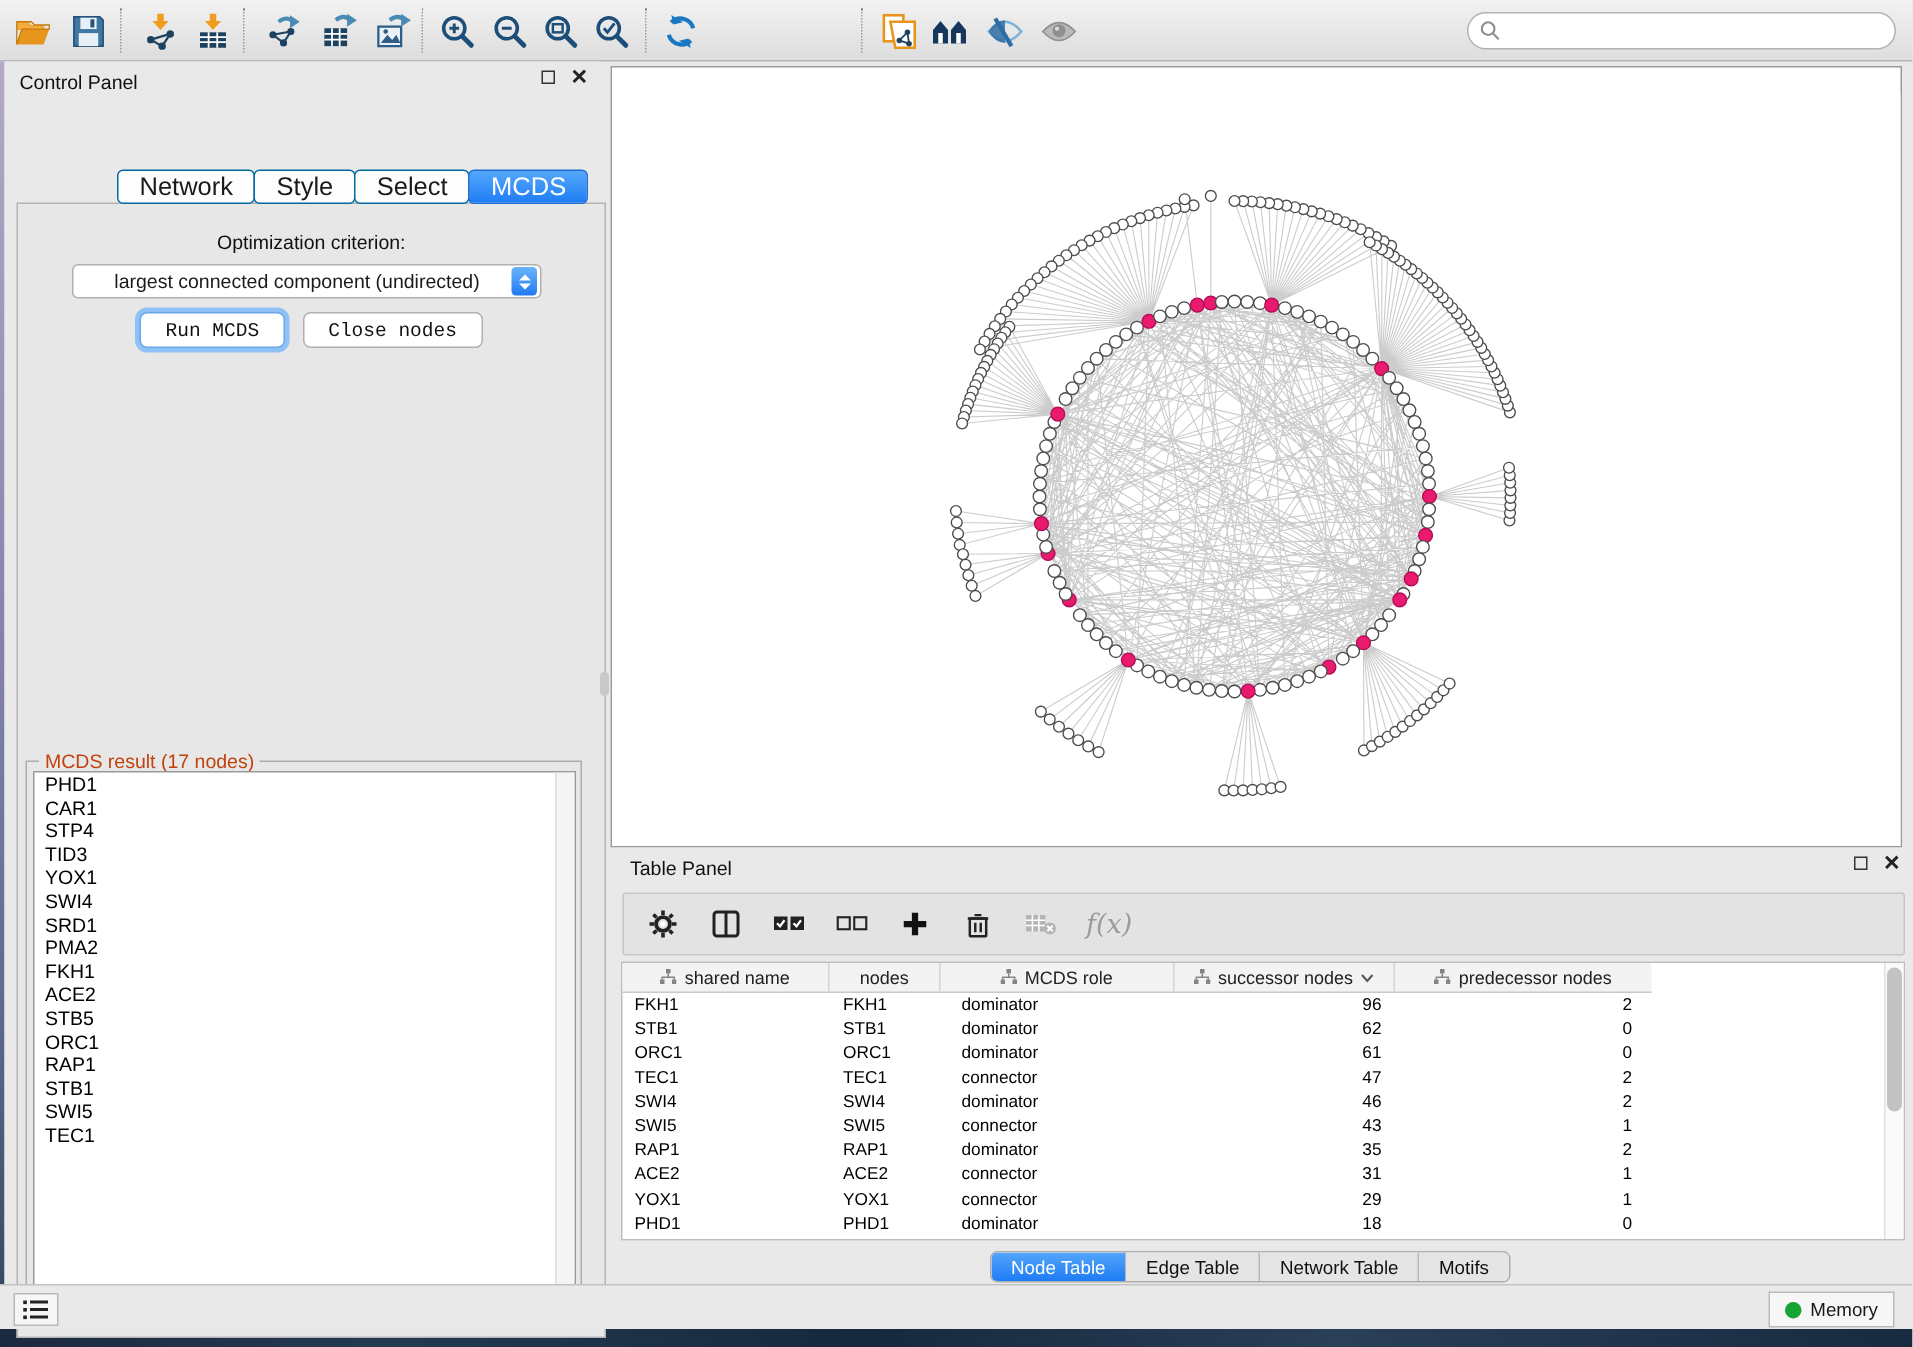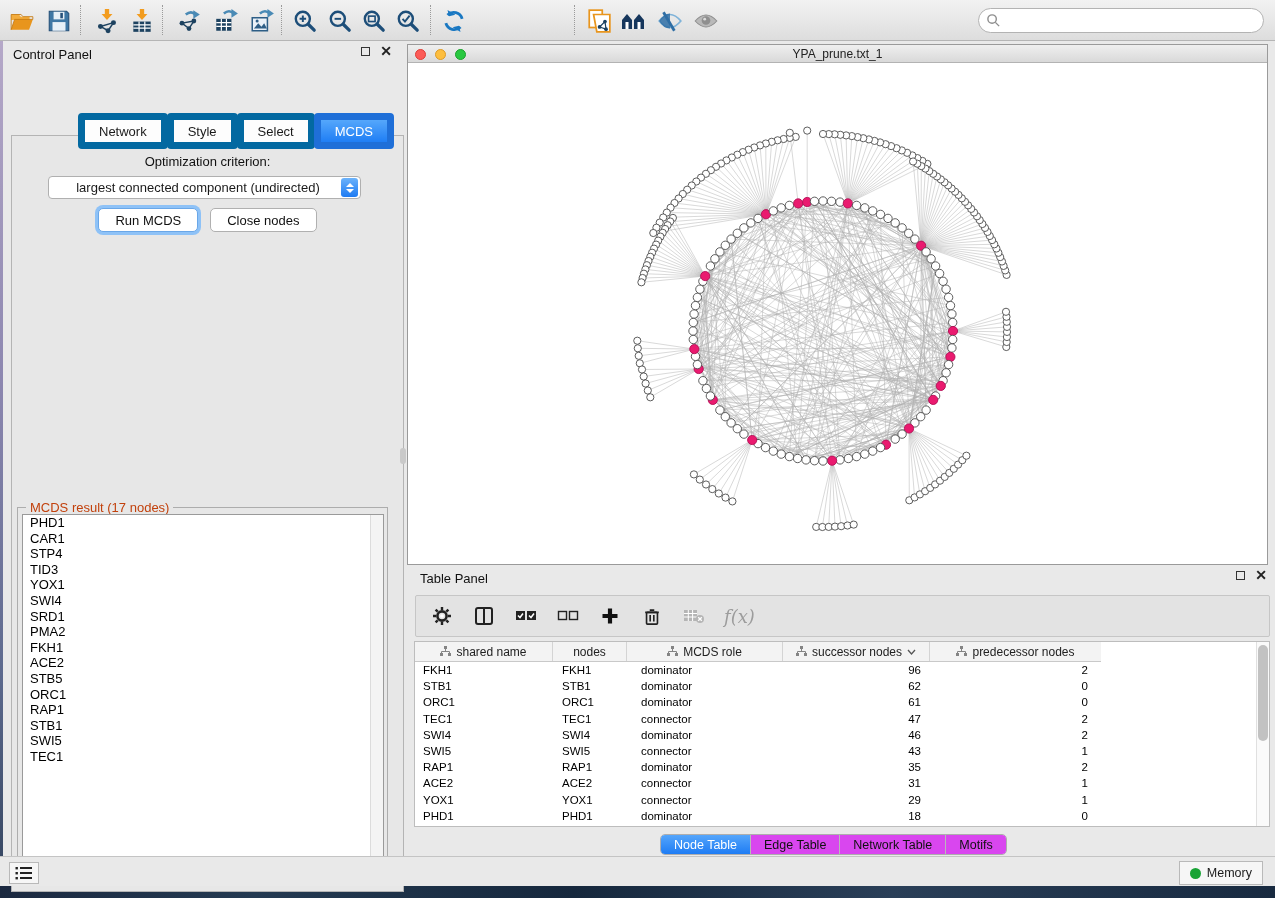--- a/index.html
+++ b/index.html
@@ -23,36 +23,36 @@
 
   
   .cpanel { position:absolute; left:3px; top:41px; width:397px; height:815px; background:#e9e9e9; }
   .panel-titlebar { position:relative; height:26px; display:flex; align-items:center; padding:0 10px; }
   .panel-title { font-size:13px; color:#111; }
   .win-btns { position:absolute; right:8px; top:6px; display:flex; gap:10px; align-items:center; }
   .float-btn { width:9px; height:9px; border:1.5px solid #333; display:inline-block; cursor:pointer; }
   .close-btn { font-size:14px; font-weight:bold; color:#222; line-height:9px; cursor:pointer; }
 
   .cp-tabs { position:absolute; left:76px; top:72px; display:flex; z-index:3; }
-  .cp-tab { height:36px; padding:0 14px; background:#fdfdfd; border:7px solid #0369a1; margin-left:-1px;
-    display:flex; align-items:center; font-size:13px; border-radius:4px; cursor:pointer; position:relative; }
+  .cp-tab { height:23px; padding:0 14px; background:#fdfdfd; border:1px solid #0369a1; margin-left:-1px;
+    display:flex; align-items:center; font-size:17px; border-radius:4px; cursor:pointer; position:relative; }
   .cp-tab.active { background:linear-gradient(#55a7fb,#1f7ef5); color:#fff; border-color:#1f6fd8; z-index:2; }
 
   .cp-content { position:absolute; left:8px; top:94px; width:393px; height:757px; background:#e7e7e7; border:1px solid #b4b4b4; }
   .opt-label { position:absolute; left:0; top:18px; width:100%; text-align:center; font-size:13px; color:#111; }
   .criterion-select { position:absolute; left:36px; top:40px; width:313px; height:23px; background:#fff;
     border:1px solid #b0b0b0; border-radius:4px; display:flex; align-items:center; cursor:pointer; }
   .criterion-select .val { flex:1; text-align:center; font-size:13px; padding-left:6px; white-space:nowrap; }
   .stepper { width:17px; height:19px; margin-right:2px; border-radius:3px; background:linear-gradient(#6cb3fb,#1e7bf3);
     display:flex; flex-direction:column; align-items:center; justify-content:center; gap:2px; }
   .stepper .up { width:0; height:0; border-left:4px solid transparent; border-right:4px solid transparent; border-bottom:4px solid #fff; }
   .stepper .down { width:0; height:0; border-left:4px solid transparent; border-right:4px solid transparent; border-top:4px solid #fff; }
   .btn-row { position:absolute; left:0; top:72px; width:100%; display:flex; justify-content:center; gap:12px; }
   .mac-btn { height:24px; padding:0 16px; background:#fff; border:1px solid #b0b0b0; border-radius:5px;
-    font-size:13px; font-family:Liberation Sans, sans-serif; cursor:pointer; color:#111; }
+    font-size:13px; font-family:Liberation Mono, monospace; cursor:pointer; color:#111; }
   .mac-btn.focused { box-shadow:0 0 0 3px #8ec2f7; border-color:#6aa7e8; }
 
   .result-box { position:absolute; left:5px; top:371px; width:371px; height:372px; border:1px solid #adadad; }
   .result-legend { position:absolute; left:8px; top:-8px; background:#e7e7e7; padding:0 4px; font-size:13px; color:#c2410c; }
   .result-list { position:absolute; left:4px; top:6px; width:362px; height:361px; background:#fff; border:1px solid #9a9a9a; overflow:hidden; }
   .mcds-item { font-size:13px; line-height:15.6px; padding-left:7px; color:#000; cursor:default; }
   .result-scroll { position:absolute; right:0; top:0; width:13px; height:100%; background:#f4f4f4; border-left:1px solid #dcdcdc; }
 
   
   .vsplit-grip { position:absolute; left:400px; top:448px; width:6px; height:16px; border-radius:3px; background:#c9c9c9; cursor:col-resize; }
@@ -91,21 +91,21 @@
   .td { font-size:11.5px; color:#000; overflow:hidden; white-space:nowrap; }
   .td:nth-child(1){ width:138px; padding-left:8px; }
   .td:nth-child(2){ width:74px; padding-left:9px; }
   .td:nth-child(3){ width:156px; padding-left:14px; }
   .td:nth-child(4){ width:147px; text-align:right; padding-right:9px; }
   .td:nth-child(5){ width:171px; text-align:right; padding-right:13px; }
   .tscroll-track { position:absolute; right:0; top:0; width:13px; height:100%; background:#fafafa; border-left:1px solid #e0e0e0; }
   .tscroll-thumb { position:absolute; right:1.5px; top:3px; width:10px; height:96px; background:#c2c2c2; border-radius:5px; cursor:pointer; }
 
   .bottom-tabs { position:absolute; left:253px; top:269px; display:flex; border:1px solid #adadad; border-radius:5px; overflow:hidden; background:#fff; height:21px; }
-  .btab { padding:0 13px; display:flex; align-items:center; font-size:12.5px; color:#111; border-right:1px solid #b9b9b9; cursor:pointer; background:#d946ef; }
+  .btab { padding:0 13px; display:flex; align-items:center; font-size:12.5px; color:#111; border-right:1px solid #b9b9b9; cursor:pointer; background:#e5e5e5; }
   .btab:last-child { border-right:none; }
   .btab.active { background:linear-gradient(#54a5fb,#1e7cf4); color:#fff; }
 
   
   .statusbar { position:absolute; left:0; top:856px; width:1275px; height:30px; background:#e9e9e9; border-top:1px solid #c4c4c4; }
   .list-btn { position:absolute; left:9px; top:5px; width:30px; height:22px; background:#f6f6f6; border:1px solid #b9b9b9; display:flex; align-items:center; justify-content:center; cursor:pointer; }
   .memory-btn { position:absolute; right:12px; top:4px; height:24px; padding:0 10px; background:#f6f6f6; border:1px solid #b9b9b9;
     display:flex; align-items:center; gap:6px; font-size:12.5px; cursor:pointer; }
   .mem-dot { width:11px; height:11px; border-radius:50%; background:#18a335; }
 </style>
@@ -305,28 +305,20 @@
           <div class="mcds-item">TEC1</div>
         </div>
     </div>
   </div>
 </div>
 
 <div class="vsplit-grip"></div>
 <div class="hsplit-grip"></div>
 
 <div class="netwin">
-  <div class="net-titlebar">
-    <span class="tlights">
-      <span class="tl red"></span>
-      <span class="tl yellow"></span>
-      <span class="tl green"></span>
-    </span>
-    <span class="net-title">YPA_prune.txt_1</span>
-  </div>
   <div class="net-canvas">
     <svg width="859" height="501" viewBox="0 0 859 501">
         <path d="M439.8 140.4L513.1 182.7M439.8 140.4L531.6 210.5M439.8 140.4L390.2 140.4M439.8 140.4L290.7 306.0M439.8 140.4L398.0 396.9M439.8 140.4L494.1 371.1M439.8 140.4L448.6 393.6M439.8 140.4L544.7 259.5M439.8 140.4L373.2 391.1M439.8 140.4L286.3 286.1M439.8 140.4L545.0 268.0M439.8 140.4L518.1 188.9M439.8 140.4L285.3 259.5M439.8 140.4L406.5 397.7M439.8 140.4L535.1 218.3M439.8 140.4L512.7 353.7M439.8 140.4L540.6 301.6M439.8 140.4L389.6 395.5M439.8 140.4L540.6 301.6M439.8 140.4L390.2 140.4M513.1 182.7L544.7 259.5M513.1 182.7L323.1 176.1M513.1 182.7L535.1 317.7M513.1 182.7L544.7 276.5M513.1 182.7L543.9 285.0M513.1 182.7L542.4 293.9M513.1 182.7L381.4 393.6M513.1 182.7L285.3 259.5M513.1 182.7L472.5 151.4M513.1 182.7L342.8 159.9M513.1 182.7L373.2 391.1M513.1 182.7L329.3 365.7M513.1 182.7L298.4 325.5M513.1 182.7L381.4 142.4M513.1 182.7L329.3 365.7M513.1 182.7L350.0 155.4M513.1 182.7L297.2 213.1M513.1 182.7L439.8 140.4M513.1 182.7L540.6 301.6M513.1 182.7L518.1 347.1M513.1 182.7L478.0 381.7M513.1 182.7L423.5 138.3M513.1 182.7L540.6 234.4M513.1 182.7L285.3 259.5M513.1 182.7L512.7 353.7M513.1 182.7L478.0 381.7M513.1 182.7L448.6 393.6M513.1 182.7L365.3 147.9M513.1 182.7L290.7 306.0M513.1 182.7L294.9 317.7M513.1 182.7L532.8 322.9M513.1 182.7L518.1 347.1M513.1 182.7L544.7 276.5M513.1 182.7L545.0 268.0M545.0 268.0L342.8 159.9M545.0 268.0L535.1 317.7M545.0 268.0L535.1 218.3M545.0 268.0L323.1 359.9M545.0 268.0L527.6 333.0M545.0 268.0L448.6 142.4M545.0 268.0L298.4 325.5M545.0 268.0L350.0 155.4M545.0 268.0L381.4 393.6M545.0 268.0L297.2 213.1M542.4 293.9L311.9 347.1M542.4 293.9L350.0 155.4M542.4 293.9L500.7 170.3M542.4 293.9L398.0 396.9M542.4 293.9L311.9 347.1M542.4 293.9L329.3 170.3M542.4 293.9L381.4 142.4M542.4 293.9L302.4 203.0M542.4 293.9L344.2 377.0M542.4 293.9L381.4 142.4M532.8 322.9L381.4 142.4M532.8 322.9L381.4 393.6M532.8 322.9L294.9 218.3M532.8 322.9L415.0 138.0M532.8 322.9L406.5 397.7M532.8 322.9L456.8 391.1M532.8 322.9L287.5 293.4M532.8 322.9L381.4 393.6M532.8 322.9L285.0 268.0M532.8 322.9L390.2 140.4M532.8 322.9L373.2 391.1M532.8 322.9L297.2 213.1M532.8 322.9L472.5 384.6M532.8 322.9L317.3 353.7M532.8 322.9L286.3 286.1M532.8 322.9L381.4 393.6M532.8 322.9L472.5 384.6M532.8 322.9L543.9 251.0M532.8 322.9L415.0 138.0M532.8 322.9L432.0 139.1M532.8 322.9L365.3 147.9M532.8 322.9L302.4 203.0M532.8 322.9L323.1 359.9M532.8 322.9L423.5 138.3M525.2 336.9L329.3 365.7M525.2 336.9L344.2 377.0M525.2 336.9L289.4 301.6M525.2 336.9L406.5 138.3M525.2 336.9L543.9 285.0M525.2 336.9L399.2 139.0M525.2 336.9L311.9 347.1M525.2 336.9L291.9 226.2M525.2 336.9L329.3 365.7M525.2 336.9L297.2 213.1M525.2 336.9L513.1 182.7M525.2 336.9L406.5 138.3M525.2 336.9L415.0 398.0M525.2 336.9L365.3 388.1M525.2 336.9L523.1 195.8M525.2 336.9L398.0 396.9M525.2 336.9L540.6 234.4M525.2 336.9L294.9 218.3M525.2 336.9L311.9 188.9M525.2 336.9L286.3 286.1M525.2 336.9L304.8 336.9M525.2 336.9L406.5 138.3M525.2 336.9L335.9 371.1M525.2 336.9L286.3 286.1M525.2 336.9L373.2 144.9M525.2 336.9L432.0 396.9M525.2 336.9L543.9 251.0M525.2 336.9L350.0 380.6M525.2 336.9L289.4 234.4M525.2 336.9L306.9 195.8M501.0 365.5L535.1 218.3M501.0 365.5L373.2 391.1M501.0 365.5L440.4 395.5M501.0 365.5L398.0 396.9M501.0 365.5L531.6 210.5M501.0 365.5L545.0 268.0M501.0 365.5L365.3 388.1M501.0 365.5L440.4 395.5M501.0 365.5L527.6 203.0M501.0 365.5L415.0 138.0M501.0 365.5L527.6 203.0M501.0 365.5L432.0 139.1M501.0 365.5L494.1 164.9M501.0 365.5L323.1 176.1M501.0 365.5L399.2 139.0M501.0 365.5L456.8 144.9M501.0 365.5L527.6 203.0M501.0 365.5L398.0 396.9M501.0 365.5L424.1 397.7M501.0 365.5L286.3 286.1M501.0 365.5L424.1 397.7M501.0 365.5L432.0 396.9M501.0 365.5L287.5 242.6M501.0 365.5L289.4 301.6M501.0 365.5L289.4 234.4M501.0 365.5L398.0 396.9M478.0 381.7L289.4 234.4M478.0 381.7L389.6 395.5M478.0 381.7L365.3 388.1M478.0 381.7L540.6 301.6M478.0 381.7L398.0 396.9M478.0 381.7L286.1 251.0M478.0 381.7L472.5 151.4M478.0 381.7L545.0 268.0M478.0 381.7L297.2 213.1M478.0 381.7L297.2 213.1M424.1 397.7L286.1 251.0M424.1 397.7L472.5 384.6M424.1 397.7L518.1 347.1M424.1 397.7L350.0 155.4M424.1 397.7L545.0 268.0M424.1 397.7L518.1 347.1M424.1 397.7L344.2 377.0M424.1 397.7L297.2 213.1M344.2 377.0L494.1 371.1M344.2 377.0L390.2 140.4M344.2 377.0L302.4 333.0M344.2 377.0L472.5 384.6M344.2 377.0L527.6 333.0M344.2 377.0L389.6 395.5M344.2 377.0L540.6 301.6M344.2 377.0L323.1 176.1M304.8 336.9L365.3 388.1M304.8 336.9L399.2 139.0M304.8 336.9L302.4 203.0M304.8 336.9L424.1 397.7M304.8 336.9L472.5 384.6M304.8 336.9L294.9 218.3M304.8 336.9L358.0 151.2M304.8 336.9L381.4 393.6M304.8 336.9L287.5 242.6M304.8 336.9L523.1 195.8M304.8 336.9L294.9 218.3M304.8 336.9L501.0 365.5M304.8 336.9L286.3 286.1M304.8 336.9L311.9 188.9M304.8 336.9L506.9 359.9M304.8 336.9L540.6 301.6M304.8 336.9L480.0 155.4M304.8 336.9L291.9 226.2M304.8 336.9L286.3 286.1M304.8 336.9L381.4 142.4M290.7 306.0L535.1 317.7M290.7 306.0L545.0 268.0M290.7 306.0L464.7 147.9M290.7 306.0L306.9 195.8M290.7 306.0L350.0 155.4M290.7 306.0L287.5 242.6M290.7 306.0L297.2 213.1M290.7 306.0L381.4 142.4M290.7 306.0L542.5 242.6M290.7 306.0L390.2 140.4M290.7 306.0L542.4 293.9M290.7 306.0L389.6 395.5M290.7 306.0L501.0 365.5M290.7 306.0L302.4 203.0M290.7 306.0L323.1 176.1M290.7 306.0L329.3 365.7M286.3 286.1L306.9 195.8M286.3 286.1L329.3 365.7M286.3 286.1L344.2 377.0M286.3 286.1L543.9 285.0M286.3 286.1L297.2 213.1M286.3 286.1L432.0 396.9M286.3 286.1L513.1 182.7M286.3 286.1L306.9 195.8M286.3 286.1L448.6 393.6M286.3 286.1L373.2 391.1M286.3 286.1L381.4 393.6M286.3 286.1L329.3 170.3M286.3 286.1L373.2 144.9M286.3 286.1L518.1 188.9M297.2 213.1L487.2 159.9M297.2 213.1L542.4 293.9M297.2 213.1L398.0 396.9M297.2 213.1L501.0 365.5M297.2 213.1L342.8 159.9M297.2 213.1L399.2 139.0M297.2 213.1L398.0 396.9M297.2 213.1L342.8 159.9M297.2 213.1L543.9 285.0M297.2 213.1L424.1 397.7M297.2 213.1L350.0 155.4M297.2 213.1L302.4 333.0M297.2 213.1L350.0 155.4M297.2 213.1L527.6 333.0M297.2 213.1L342.8 159.9M297.2 213.1L390.2 140.4M297.2 213.1L381.4 142.4M297.2 213.1L415.0 138.0M358.0 151.2L527.6 203.0M358.0 151.2L285.0 268.0M358.0 151.2L494.1 164.9M358.0 151.2L472.5 151.4M358.0 151.2L439.8 140.4M358.0 151.2L543.9 285.0M358.0 151.2L350.0 380.6M358.0 151.2L544.7 276.5M358.0 151.2L289.4 234.4M358.0 151.2L287.5 293.4M358.0 151.2L456.8 144.9M358.0 151.2L464.7 388.1M390.2 140.4L494.1 164.9M390.2 140.4L472.5 151.4M390.2 140.4L480.0 155.4M390.2 140.4L506.9 359.9M390.2 140.4L287.5 242.6M390.2 140.4L294.9 317.7M390.2 140.4L543.9 285.0M390.2 140.4L424.1 397.7M390.2 140.4L494.1 164.9M390.2 140.4L432.0 396.9M399.2 139.0L472.5 384.6M399.2 139.0L381.4 393.6M399.2 139.0L527.6 203.0M399.2 139.0L286.1 251.0M399.2 139.0L538.1 309.8M399.2 139.0L294.9 317.7M399.2 139.0L297.2 213.1M399.2 139.0L523.1 195.8M531.6 210.5L289.4 301.6M329.3 170.3L542.4 293.9M302.4 203.0L317.3 353.7M535.1 317.7L487.2 159.9M494.1 164.9L399.2 139.0M294.9 317.7L545.0 268.0M406.5 397.7L464.7 147.9M406.5 397.7L323.1 359.9M286.1 251.0L523.1 195.8M285.3 276.5L527.6 203.0M543.9 251.0L487.2 376.1M323.1 176.1L432.0 139.1M439.8 140.4L518.1 188.9M350.0 155.4L432.0 396.9M357.5 384.6L290.7 306.0M527.6 203.0L406.5 397.7M472.5 151.4L344.2 377.0M287.5 293.4L306.9 195.8M464.7 147.9L365.3 388.1M512.7 353.7L456.8 144.9M350.0 155.4L543.9 285.0M518.1 188.9L542.4 293.9M525.2 336.9L289.4 234.4M297.2 213.1L472.5 151.4M286.1 251.0L342.8 159.9M317.3 182.3L317.3 353.7M290.7 306.0L335.9 164.9M538.1 309.8L335.9 371.1M304.8 336.9L532.8 322.9M544.7 259.5L424.1 397.7M344.2 377.0L323.1 176.1M478.0 381.7L289.4 301.6M544.7 259.5L286.3 286.1M406.5 397.7L311.9 347.1M501.0 365.5L294.9 218.3M500.7 170.3L373.2 391.1M389.6 395.5L304.8 336.9M323.1 359.9L472.5 151.4M478.0 381.7L365.3 147.9M289.4 301.6L406.5 397.7M294.9 317.7L535.1 317.7M390.2 140.4L543.9 285.0M285.3 259.5L464.7 388.1M542.5 242.6L424.1 397.7M542.5 242.6L311.9 188.9M406.5 138.3L389.6 395.5M365.3 147.9L523.1 195.8M432.0 396.9L527.6 203.0M448.6 142.4L290.7 306.0M285.3 259.5L540.6 234.4M415.0 138.0L432.0 396.9M304.8 336.9L538.1 309.8M389.6 395.5L365.3 147.9M540.6 301.6L381.4 393.6M294.9 317.7L540.6 301.6M387.7 73.9L358.0 151.2M381.7 74.9L358.0 151.2M375.6 76.0L358.0 151.2M369.6 77.3L358.0 151.2M363.7 78.8L358.0 151.2M357.8 80.5L358.0 151.2M352.0 82.4L358.0 151.2M346.2 84.5L358.0 151.2M340.5 86.7L358.0 151.2M334.8 89.1L358.0 151.2M329.3 91.7L358.0 151.2M323.8 94.5L358.0 151.2M318.4 97.4L358.0 151.2M313.1 100.5L358.0 151.2M308.0 103.8L358.0 151.2M302.9 107.2L358.0 151.2M297.9 110.8L358.0 151.2M293.0 114.6L358.0 151.2M288.3 118.5L358.0 151.2M283.7 122.5L358.0 151.2M279.2 126.7L358.0 151.2M274.8 131.0L358.0 151.2M270.6 135.5L358.0 151.2M266.5 140.0L358.0 151.2M262.6 144.7L358.0 151.2M258.8 149.6L358.0 151.2M255.2 154.5L358.0 151.2M251.7 159.6L358.0 151.2M248.4 164.7L358.0 151.2M245.3 170.0L358.0 151.2M399.2 67.6L399.2 139.0M381.8 69.8L390.2 140.4M519.4 100.9L439.8 140.4M514.4 97.9L439.8 140.4M509.4 95.1L439.8 140.4M504.3 92.4L439.8 140.4M499.1 89.8L439.8 140.4M493.8 87.4L439.8 140.4M488.5 85.2L439.8 140.4M483.1 83.1L439.8 140.4M477.6 81.2L439.8 140.4M472.1 79.4L439.8 140.4M466.5 77.9L439.8 140.4M460.9 76.4L439.8 140.4M455.3 75.2L439.8 140.4M449.6 74.1L439.8 140.4M443.8 73.1L439.8 140.4M438.1 72.4L439.8 140.4M432.3 71.8L439.8 140.4M426.6 71.3L439.8 140.4M420.8 71.1L439.8 140.4M415.0 71.0L439.8 140.4M598.6 211.9L513.1 182.7M597.2 207.4L513.1 182.7M595.6 202.9L513.1 182.7M594.0 198.5L513.1 182.7M592.2 194.1L513.1 182.7M590.4 189.8L513.1 182.7M588.4 185.5L513.1 182.7M586.3 181.3L513.1 182.7M584.1 177.1L513.1 182.7M581.8 173.0L513.1 182.7M579.5 168.9L513.1 182.7M577.0 164.9L513.1 182.7M574.4 161.0L513.1 182.7M571.7 157.1L513.1 182.7M569.0 153.3L513.1 182.7M566.1 149.5L513.1 182.7M563.2 145.9L513.1 182.7M560.1 142.3L513.1 182.7M557.0 138.8L513.1 182.7M553.8 135.3L513.1 182.7M550.5 131.9L513.1 182.7M547.1 128.7L513.1 182.7M543.6 125.5L513.1 182.7M540.1 122.3L513.1 182.7M536.5 119.3L513.1 182.7M532.8 116.4L513.1 182.7M529.0 113.5L513.1 182.7M525.2 110.8L513.1 182.7M521.3 108.1L513.1 182.7M517.4 105.6L513.1 182.7M513.3 103.1L513.1 182.7M509.3 100.7L513.1 182.7M505.1 98.5L513.1 182.7M598.3 284.0L545.0 268.0M598.7 279.0L545.0 268.0M598.9 274.0L545.0 268.0M599.0 268.9L545.0 268.0M599.0 263.9L545.0 268.0M598.8 258.8L545.0 268.0M598.5 253.8L545.0 268.0M598.0 248.8L545.0 268.0M264.9 154.9L297.2 213.1M262.2 158.5L297.2 213.1M259.6 162.2L297.2 213.1M257.1 166.0L297.2 213.1M254.7 169.8L297.2 213.1M252.4 173.6L297.2 213.1M250.2 177.6L297.2 213.1M248.1 181.6L297.2 213.1M246.0 185.6L297.2 213.1M244.1 189.7L297.2 213.1M242.3 193.8L297.2 213.1M240.5 198.0L297.2 213.1M238.9 202.2L297.2 213.1M237.4 206.4L297.2 213.1M235.9 210.7L297.2 213.1M234.6 215.0L297.2 213.1M233.4 219.3L297.2 213.1M229.3 277.7L286.3 286.1M229.8 285.3L286.3 286.1M230.7 292.8L286.3 286.1M231.8 300.3L286.3 286.1M234.0 306.5L290.7 306.0M235.7 313.5L290.7 306.0M237.6 320.5L290.7 306.0M239.8 327.5L290.7 306.0M242.3 334.3L290.7 306.0M285.9 411.4L344.2 377.0M291.8 416.6L344.2 377.0M298.0 421.5L344.2 377.0M304.3 426.1L344.2 377.0M310.8 430.5L344.2 377.0M317.5 434.6L344.2 377.0M324.4 438.4L344.2 377.0M408.2 463.9L424.1 397.7M414.4 464.0L424.1 397.7M420.7 463.9L424.1 397.7M427.0 463.6L424.1 397.7M433.2 463.2L424.1 397.7M439.5 462.5L424.1 397.7M445.7 461.6L424.1 397.7M501.3 437.3L501.0 365.5M506.6 434.4L501.0 365.5M511.9 431.4L501.0 365.5M517.1 428.2L501.0 365.5M522.2 424.9L501.0 365.5M527.1 421.4L501.0 365.5M532.0 417.7L501.0 365.5M536.7 413.9L501.0 365.5M541.3 409.9L501.0 365.5M545.8 405.8L501.0 365.5M550.1 401.6L501.0 365.5M554.3 397.2L501.0 365.5M558.4 392.7L501.0 365.5" fill="none" stroke="#b0b0b0" stroke-width="0.75" stroke-opacity="0.65"></path>
         <circle cx="387.7" cy="73.9" r="3.6" fill="#ffffff" stroke="#4c4c4c" stroke-width="0.9"></circle>
         <circle cx="381.7" cy="74.9" r="3.6" fill="#ffffff" stroke="#4c4c4c" stroke-width="0.9"></circle>
         <circle cx="375.6" cy="76.0" r="3.6" fill="#ffffff" stroke="#4c4c4c" stroke-width="0.9"></circle>
         <circle cx="369.6" cy="77.3" r="3.6" fill="#ffffff" stroke="#4c4c4c" stroke-width="0.9"></circle>
         <circle cx="363.7" cy="78.8" r="3.6" fill="#ffffff" stroke="#4c4c4c" stroke-width="0.9"></circle>
         <circle cx="357.8" cy="80.5" r="3.6" fill="#ffffff" stroke="#4c4c4c" stroke-width="0.9"></circle>
         <circle cx="352.0" cy="82.4" r="3.6" fill="#ffffff" stroke="#4c4c4c" stroke-width="0.9"></circle>

